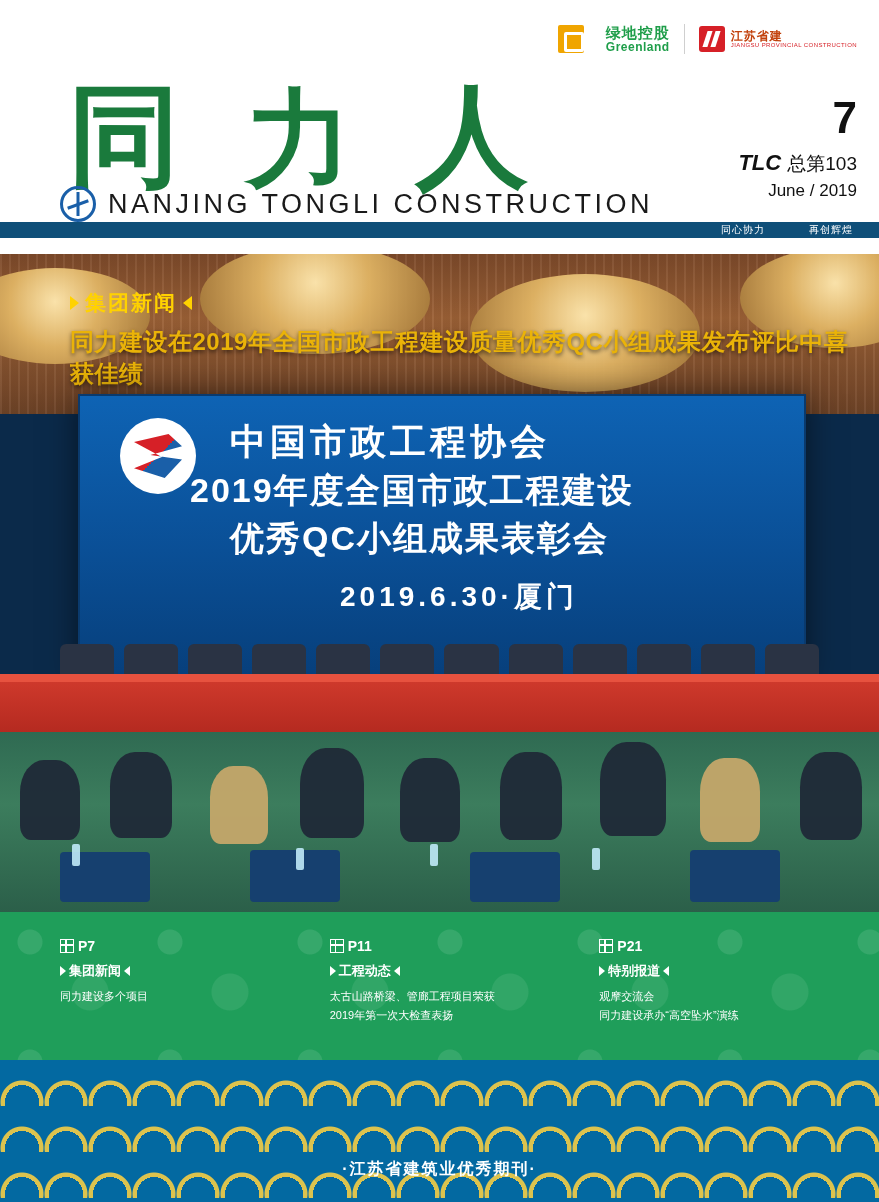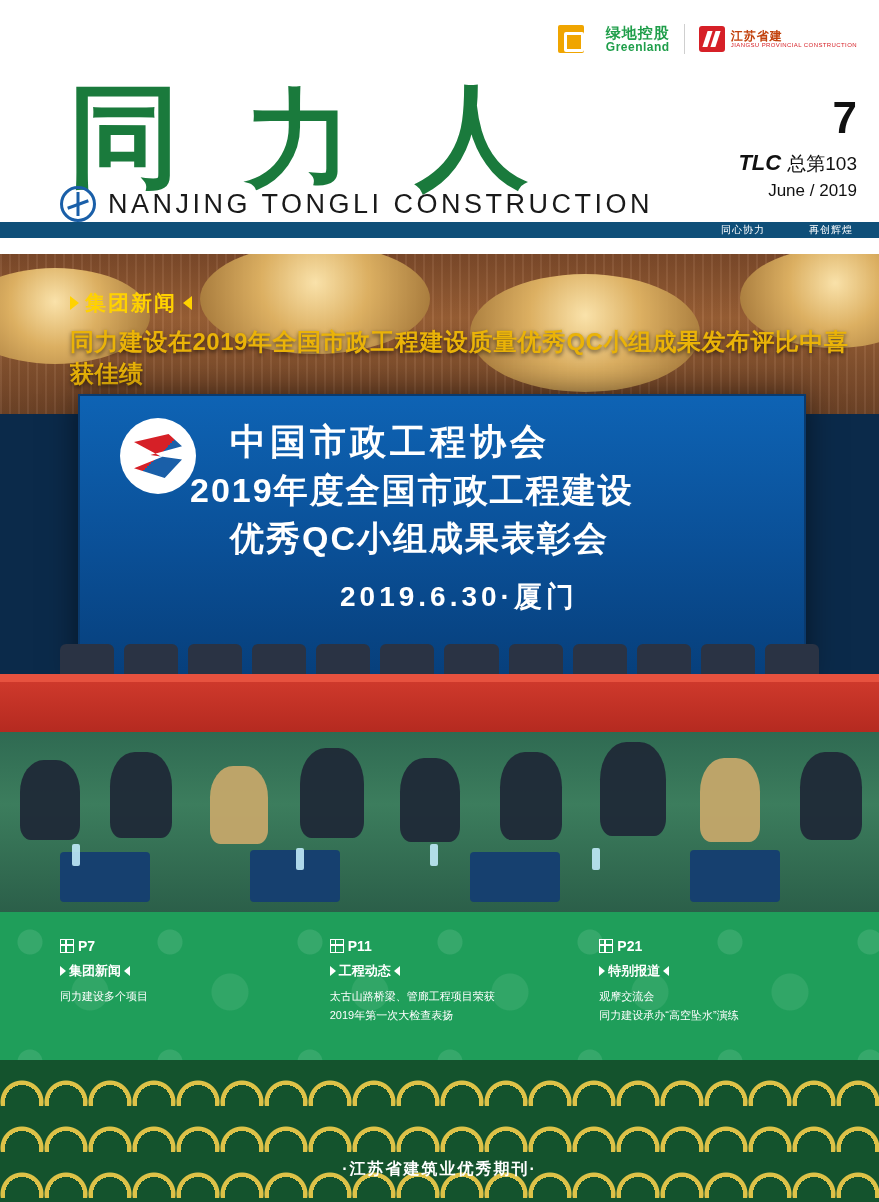--- a/index.html
+++ b/index.html
@@ -96,21 +96,21 @@
   .tpage{font-size:14px;font-weight:bold;margin-bottom:8px;display:flex;align-items:center;gap:4px;}
   .tpage .box{display:inline-block;width:12px;height:12px;border:1.5px solid #fff;position:relative;}
   .tpage .box:before{content:"";position:absolute;left:4px;top:0;width:1.5px;height:12px;background:#fff;}
   .tpage .box:after{content:"";position:absolute;left:0;top:4px;width:12px;height:1.5px;background:#fff;}
   .tcat{font-size:13px;font-weight:bold;margin-bottom:7px;display:flex;align-items:center;gap:3px;}
   .tri-sm-r{width:0;height:0;border-top:5px solid transparent;border-bottom:5px solid transparent;border-left:6px solid #fff;}
   .tri-sm-l{width:0;height:0;border-top:5px solid transparent;border-bottom:5px solid transparent;border-right:6px solid #fff;}
   .tline{font-size:11px;line-height:1.7;}
 
   
-  .footer{position:absolute;left:0;top:1060px;width:879px;height:142px;background:#14532d;overflow:hidden;}
+  .footer{position:absolute;left:0;top:1060px;width:879px;height:142px;background:#0369a1;overflow:hidden;}
   .waves{position:absolute;inset:0;background-image:
      radial-gradient(circle at 22px 42px,transparent 17px,#e8c84a 17px,#e8c84a 21px,transparent 22px),
      radial-gradient(circle at 66px 42px,transparent 17px,#e8c84a 17px,#e8c84a 21px,transparent 22px);
      background-size:88px 46px;opacity:.95;}
   .footer-text{position:absolute;left:0;right:0;bottom:22px;text-align:center;color:#ffffff;font-size:16px;font-weight:bold;letter-spacing:2px;}
 </style>
 </head>
 <body>
 
 <div class="page">

